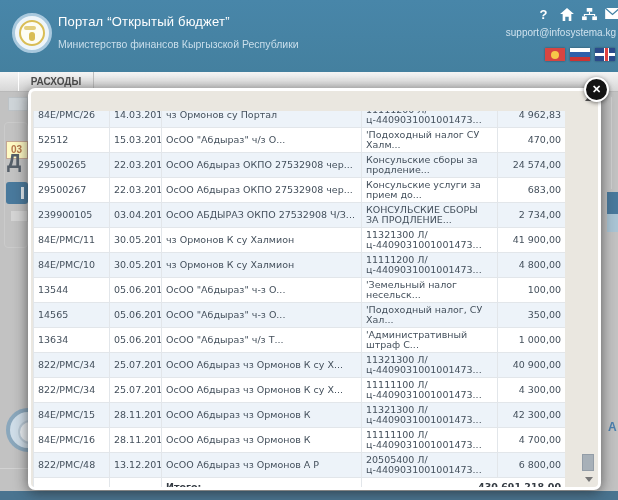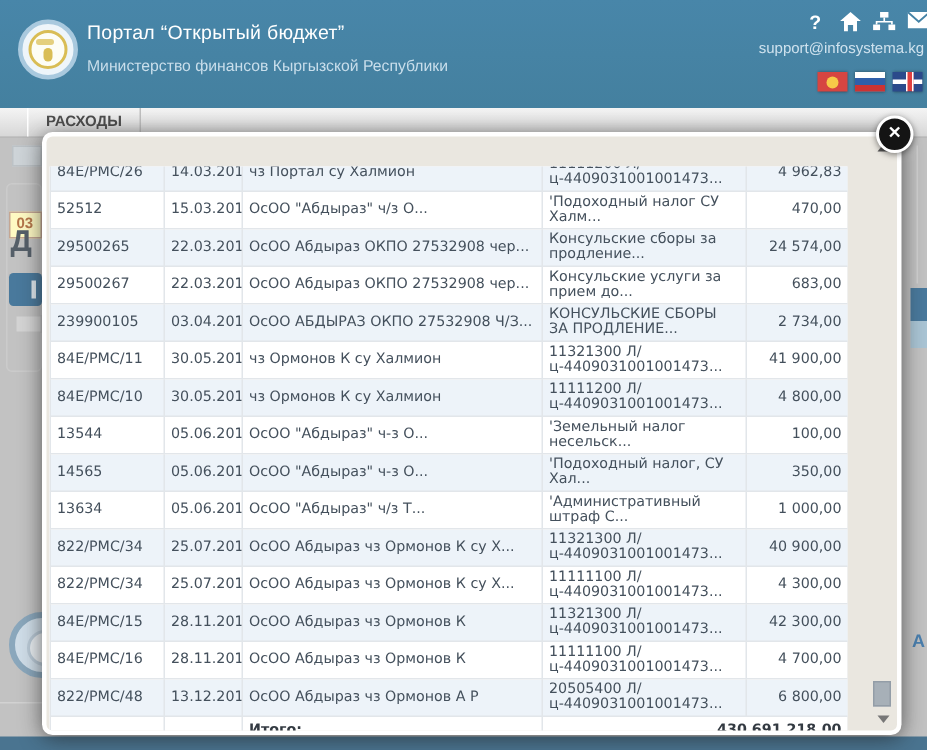--- a/index.html
+++ b/index.html
@@ -169,21 +169,21 @@
           <col style="width:76px">
             <col style="width:52px">
             <col style="width:200px">
           <col style="width:136px">
             <col style="width:68px">
         </colgroup>
         <tbody>
             <tr class="alt">
     <td class="c-doc">84Е/РМС/26</td>
     <td class="c-date">14.03.2018</td>
-    <td class="c-payer">чз Портал су Халмион</td>
+    <td class="c-payer">чз Ормонов су Портал</td>
     <td class="c-code">11111200 Л/ц-4409031001001473...</td>
     <td class="c-amt">4 962,83</td>
   </tr>
             <tr>
     <td class="c-doc">52512</td>
     <td class="c-date">15.03.2018</td>
     <td class="c-payer">ОсОО "Абдыраз" ч/з О...</td>
     <td class="c-code">'Подоходный налог СУ Халм...</td>
     <td class="c-amt">470,00</td>
   </tr>

